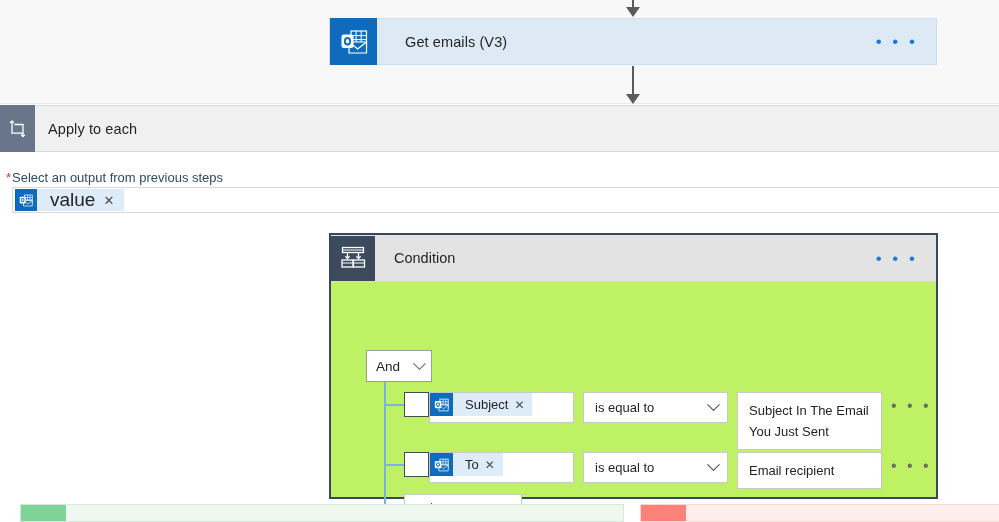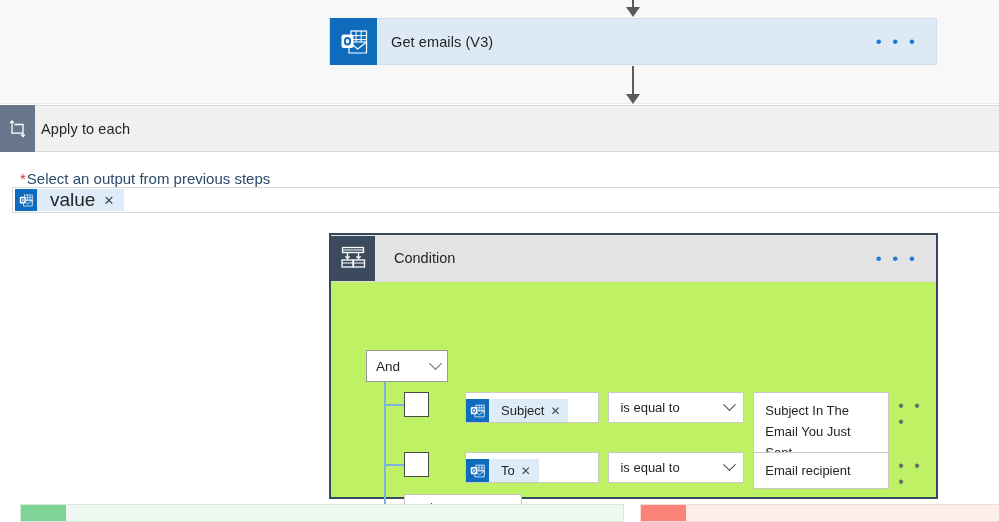--- a/index.html
+++ b/index.html
@@ -44,21 +44,21 @@
     display: flex; align-items: center;
   }
   .card-icon {
     width: 47px; height: 47px; flex: 0 0 47px;
     background: #0f6cbd;
     display: flex; align-items: center; justify-content: center;
   }
   .card-title {
     flex: 1 1 auto;
     font-size: 14.5px; color: #242424;
-    padding-left: 14px;
+    padding-left: 28px;
     letter-spacing: .1px;
   }
   .ellipsis-blue {
     flex: 0 0 auto; padding-right: 18px;
     color: #1a7ad9; font-size: 17px; letter-spacing: 3px; line-height: 1;
   }
 
   
   .scope-header {
     position: absolute; left: 0; top: 105px; width: 999px; height: 47px;
@@ -66,27 +66,27 @@
     border-top: 1px solid #d9d9d9;
     border-bottom: 1px solid #d9d9d9;
     display: flex; align-items: center;
   }
   .scope-icon {
     width: 35px; height: 47px; flex: 0 0 35px;
     background: #69758a;
     display: flex; align-items: center; justify-content: center;
   }
   .scope-title {
-    font-size: 14.5px; color: #242424; padding-left: 6px; letter-spacing: .1px; text-align: right;
+    font-size: 14.5px; color: #242424; padding-left: 13px; letter-spacing: .1px; text-align: right;
   }
 
   
   .field-label {
-    position: absolute; left: 20px; top: 170px;
-    font-size: 15px; color: #2c4a6b;
+    position: absolute; left: 6px; top: 170px;
+    font-size: 13px; color: #2c4a6b;
   }
   .field-label .req { color: #d13438; margin-right: 1px; }
 
   .token-field {
     position: absolute; left: 12px; top: 187px; width: 1000px; height: 26px;
     border: 1px solid #d8d8d8; border-right: none;
     background: #ffffff;
     display: flex; align-items: center;
   }
   .token {
@@ -120,21 +120,21 @@
     background: #3b4a5c;
     display: flex; align-items: center; justify-content: center;
   }
   .cond-title { font-size: 14.5px; color: #242424; padding-left: 19px; }
 
   .cond-body { position: relative; height: 216px; }
 
   
   .andor {
     position: absolute; left: 35px; top: 68px;
-    width: 82px; height: 32px;
+    width: 66px; height: 32px;
     border: 1px solid #9a9a9a; background: #fff;
     display: flex; align-items: center; justify-content: space-between;
     padding: 0 7px 0 9px;
     font-size: 13.5px; color: #242424;
   }
   .chev {
     width: 9px; height: 9px;
     border-right: 1.4px solid #4a4a4a; border-bottom: 1.4px solid #4a4a4a;
     transform: rotate(45deg) translate(-2px,-2px);
   }
@@ -151,22 +151,21 @@
 
   
   .cond-row { position: absolute; display: flex; align-items: flex-start; }
   .cbox {
     width: 25px; height: 25px; flex: 0 0 25px;
     border: 1.4px solid #4a4a4a; background: #fff;
   }
   .row-token-field {
     width: 145px; min-height: 31px;
     border: 1px solid #c8c8c8; background: #fff;
-    display: flex; align-items: flex-end;
-    margin-left: 36px;
+    display: flex; align-items: flex-start;
   }
   .row-token { display: inline-flex; align-items: center; height: 23px; background: #deecf9; }
   .row-token .token-ico { width: 23px; height: 23px; flex: 0 0 23px; }
   .row-token .token-text { font-size: 13px; padding: 0 6px 0 12px; }
   .row-token .token-x { padding-right: 8px; font-size: 12px; }
 
   .op-select {
     width: 145px; height: 31px; margin-left: 9px;
     border: 1px solid #c8c8c8; background: #fff;
     display: flex; align-items: center; justify-content: space-between;

